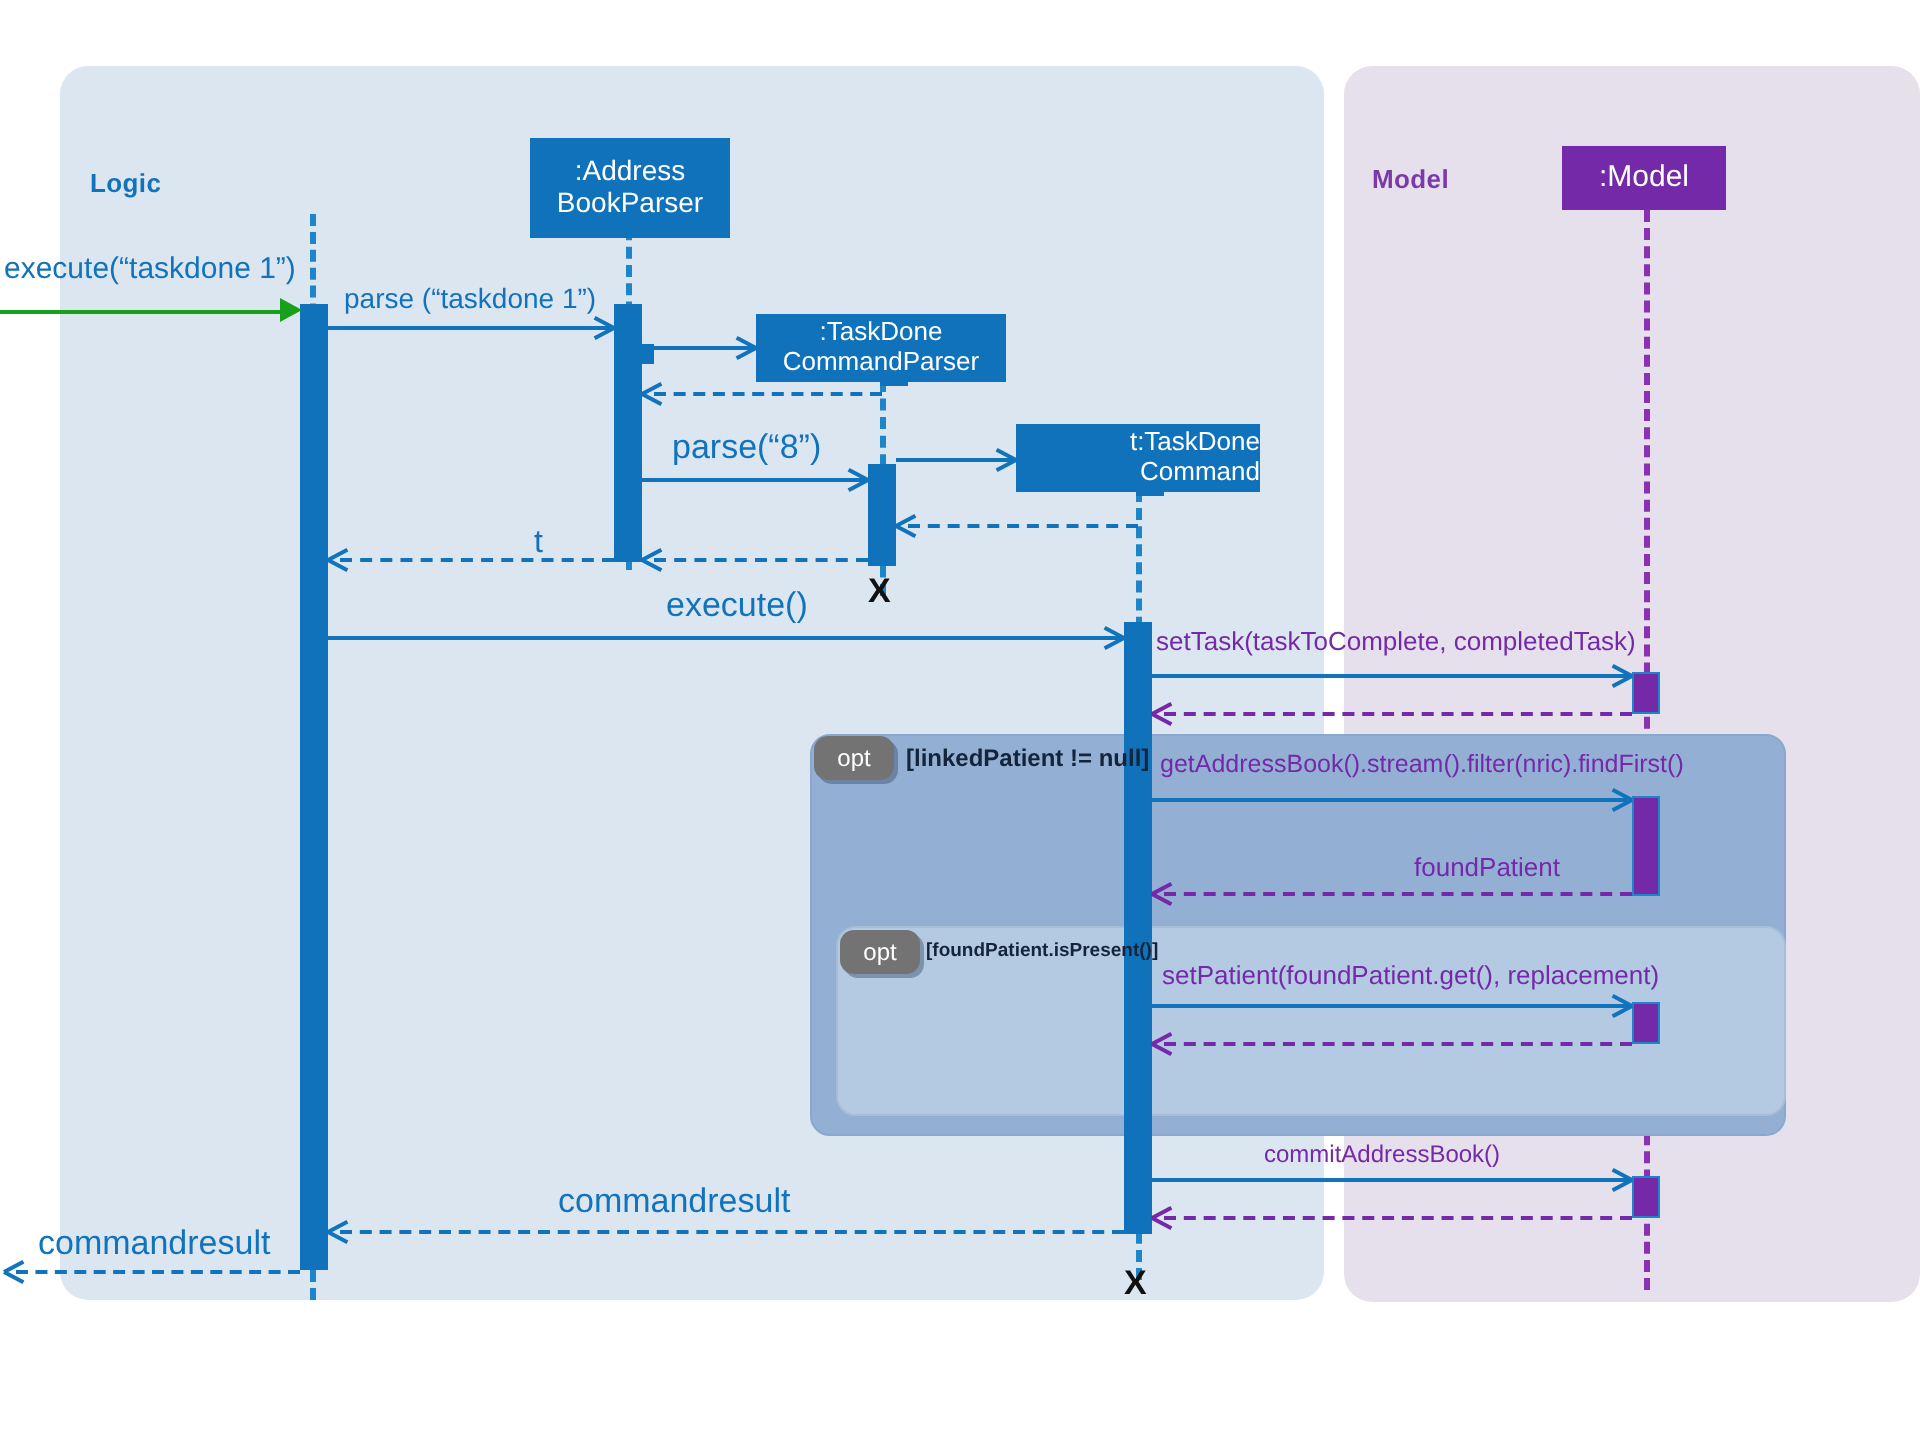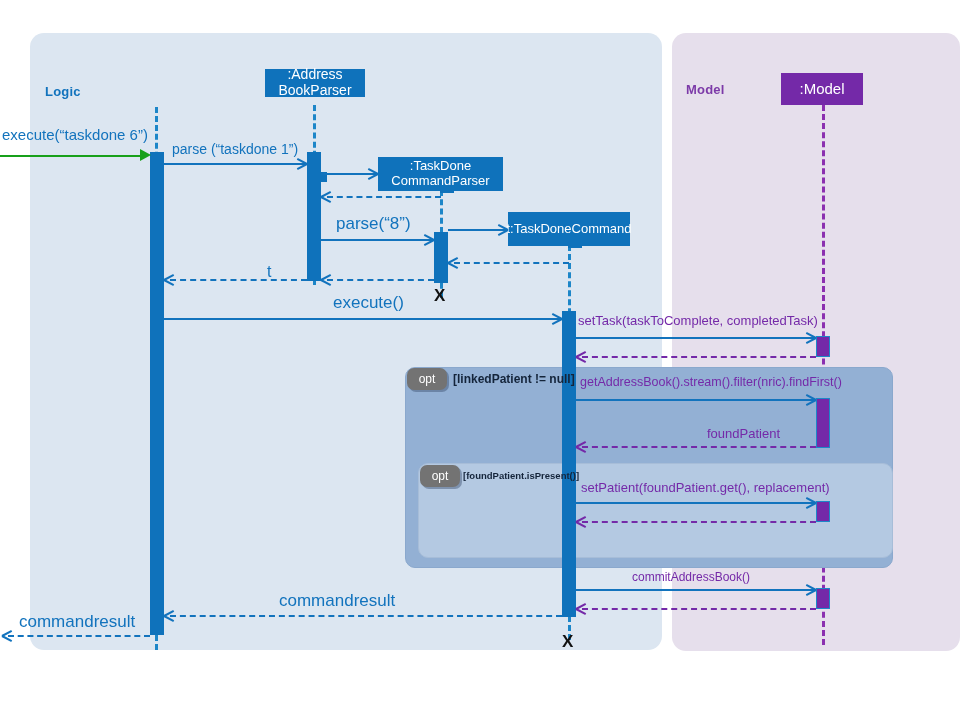--- a/index.html
+++ b/index.html
@@ -97,50 +97,50 @@
   <div class="abs act" style="left:440px;top:183px;width:14px;height:10px;"></div>
   <div class="abs act" style="left:562px;top:311px;width:14px;height:306px;"></div>
   <div class="abs act" style="left:568px;top:238px;width:14px;height:10px;"></div>
 
   <div class="abs act purple" style="left:816px;top:336px;width:14px;height:21px;"></div>
   <div class="abs act purple" style="left:816px;top:398px;width:14px;height:50px;"></div>
   <div class="abs act purple" style="left:816px;top:501px;width:14px;height:21px;"></div>
   <div class="abs act purple" style="left:816px;top:588px;width:14px;height:21px;"></div>
 
 
-  <div class="abs pbox blue" style="left:265px;top:69px;width:100px;height:28px;font-size:14px;flex-direction:column;">
+  <div class="abs pbox blue" style="left:265px;top:69px;width:100px;height:50px;font-size:14px;flex-direction:column;">
     <span>:Address</span>
     <span>BookParser</span>
   </div>
 
   <div class="abs pbox blue" style="left:378px;top:157px;width:125px;height:34px;font-size:13px;flex-direction:column;">
     <span>:TaskDone</span>
     <span>CommandParser</span>
   </div>
 
-  <div class="abs pbox blue" style="left:508px;top:212px;width:122px;height:34px;font-size:13px;flex-direction:row;">
+  <div class="abs pbox blue" style="left:508px;top:212px;width:122px;height:34px;font-size:13px;flex-direction:column;align-items:flex-end;">
     <span>t:TaskDone</span>
     <span>Command</span>
   </div>
 
   <div class="abs pbox purple" style="left:781px;top:73px;width:82px;height:32px;font-size:15px;">
     <span>:Model</span>
   </div>
 
   <div class="abs opt-tag" style="left:407px;top:368px;width:40px;height:22px;">
     <span>opt</span>
   </div>
   <div class="abs opt-guard" style="left:453px;top:372px;font-size:12px;">[linkedPatient != null]</div>
 
   <div class="abs opt-tag" style="left:420px;top:465px;width:40px;height:22px;">
     <span>opt</span>
   </div>
   <div class="abs opt-guard" style="left:463px;top:470px;font-size:9.5px;">[foundPatient.isPresent()]</div>
 
-  <div class="abs lbl lbl-green" style="left:2px;top:126px;font-size:15px;">execute(“taskdone 6”)</div>
+  <div class="abs lbl lbl-green" style="left:2px;top:126px;font-size:15px;">execute(“taskdone 1”)</div>
   <div class="abs arrow-line solid-green" style="left:0px;top:155px;width:146px;"></div>
   <div class="abs fhead right green" style="left:140px;top:149px;"></div>
 
   <div class="abs lbl lbl-blue" style="left:172px;top:141px;font-size:14px;">parse (“taskdone 1”)</div>
   <div class="abs arrow-line solid-blue" style="left:164px;top:163px;width:143px;"></div>
   <div class="abs vhead right vh-blue" style="left:307px;top:163px;">
       <i></i>
       <i></i>
     </div>
 

